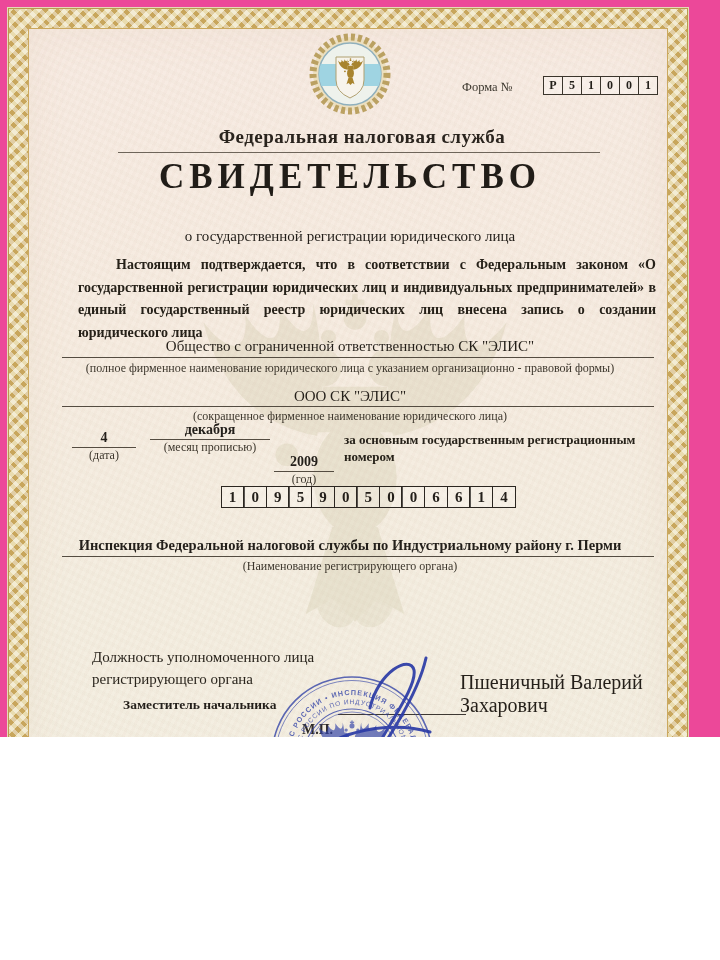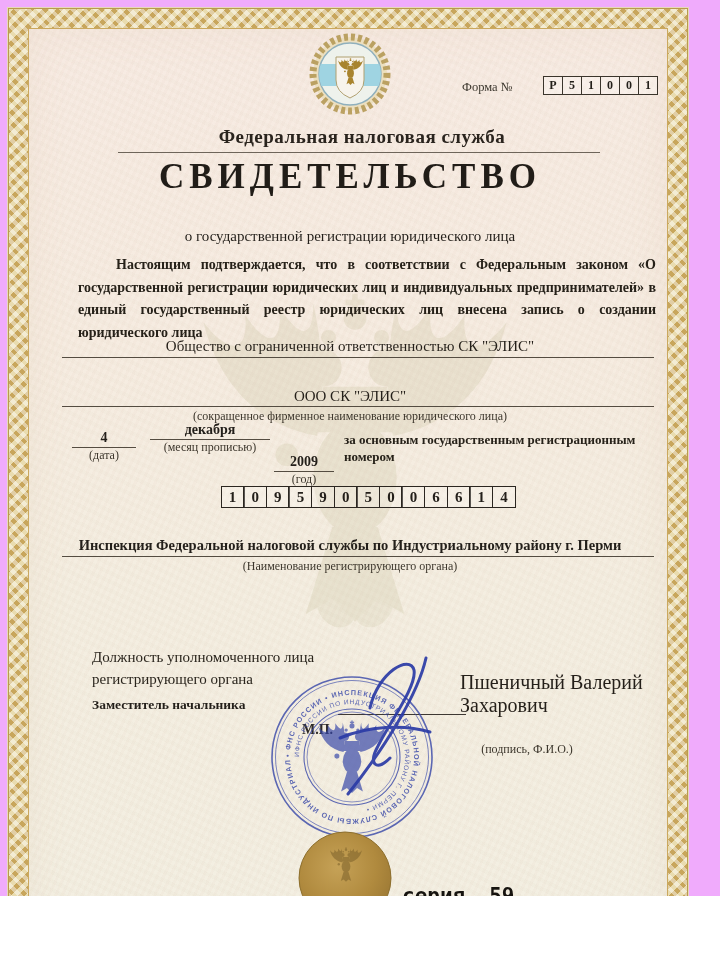--- a/index.html
+++ b/index.html
@@ -1,16 +1,16 @@
 <!DOCTYPE html>
 <html><head>
 <meta charset="utf-8">
 <style>
   html,body{margin:0;padding:0;background:#ffffff;}
-  .sheet{position:relative;width:720px;height:896px;background:#f0abfc;overflow:hidden;
+  .sheet{position:relative;width:720px;height:737px;background:#ec4899;overflow:hidden;
          font-family:"Liberation Serif","DejaVu Serif",serif;color:#231f1a;}
   
   .frame{position:absolute;left:8px;top:8px;width:680px;height:946px;
     background:
       repeating-linear-gradient(45deg, rgba(255,255,255,.45) 0 4px, rgba(255,255,255,0) 4px 8px),
       repeating-linear-gradient(-45deg, #c8a65c 0 5px, #e9dcb0 5px 10px);
     box-shadow:inset 0 0 0 1px #b headlight;
     box-shadow:inset 0 0 0 1px #b99a4e, 0 0 0 1px #e5d9b8;}
   .paper{position:absolute;left:28px;top:28px;width:640px;height:906px;
     background:
@@ -39,21 +39,21 @@
         text-indent:38px;color:#262119;}
   .fld-line{height:1px;background:#544c41;}
   .fld-text{font-size:15px;color:#241f19;}
   .fld-cap{font-size:12px;color:#3c362c;}
   .date-val{font-size:14px;font-weight:bold;text-align:center;}
   .date-grp{position:absolute;text-align:center;}
   .date-grp .u{height:1px;background:#544c41;margin-top:1px;}
   .ogrn-lead{font-size:13px;font-weight:bold;line-height:17px;color:#262119;}
   .auth{font-size:14.5px;font-weight:bold;}
   .role-label{font-size:15px;line-height:22px;color:#2a251d;}
-  .role-val{font-size:13.5px;font-weight:bold;}
+  .role-val{font-size:13.5px;font-weight:bold;margin-left:31px;}
   .name{font-size:20px;color:#241f19;}
   .mp{font-size:14px;font-weight:bold;color:#2e2a28;}
   .series-row{display:flex;align-items:center;gap:24px;
     font-family:"DejaVu Sans Mono",monospace;font-weight:bold;font-size:21px;color:#16130f;}
   .wm{opacity:.17;color:#b2ad7e;}
   svg{display:block;}
 </style>
 </head>
 <body>
 
@@ -117,20 +117,21 @@
 
     <div class="abs ctr agency" style="top:126px">Федеральная налоговая служба</div>
     <div class="abs rule" style="left:118px;top:152px;width:482px"></div>
     <div class="abs ctr big-title" style="top:157px">СВИДЕТЕЛЬСТВО</div>
     <div class="abs ctr subtitle" style="top:228px">о государственной регистрации юридического лица</div>
 
     <div class="abs ctr fld-text" style="top:338px">Общество с ограниченной ответственностью СК "ЭЛИС"</div>
 
     <div class="abs para" style="left:78px;top:254px;width:578px">Настоящим подтверждается, что в соответствии с Федеральным законом «О государственной регистрации юридических лиц и индивидуальных предпринимателей» в единый государственный реестр юридических лиц внесена запись о создании юридического лица</div>
     <div class="abs fld-line" style="left:62px;top:357px;width:592px"></div>
+    <div class="abs ctr fld-cap" style="top:361px">(полное фирменное наименование юридического лица с указанием организационно - правовой формы)</div>
 
     <div class="abs ctr fld-text" style="top:388px">ООО СК "ЭЛИС"</div>
     <div class="abs fld-line" style="left:62px;top:406px;width:592px"></div>
     <div class="abs ctr fld-cap" style="top:409px">(сокращенное фирменное наименование юридического лица)</div>
 
     <div class="date-grp" style="left:72px;top:430px;width:64px">
       <div class="date-val">4</div>
       <div class="u"></div>
       <div class="fld-cap">(дата)</div>
     </div>

